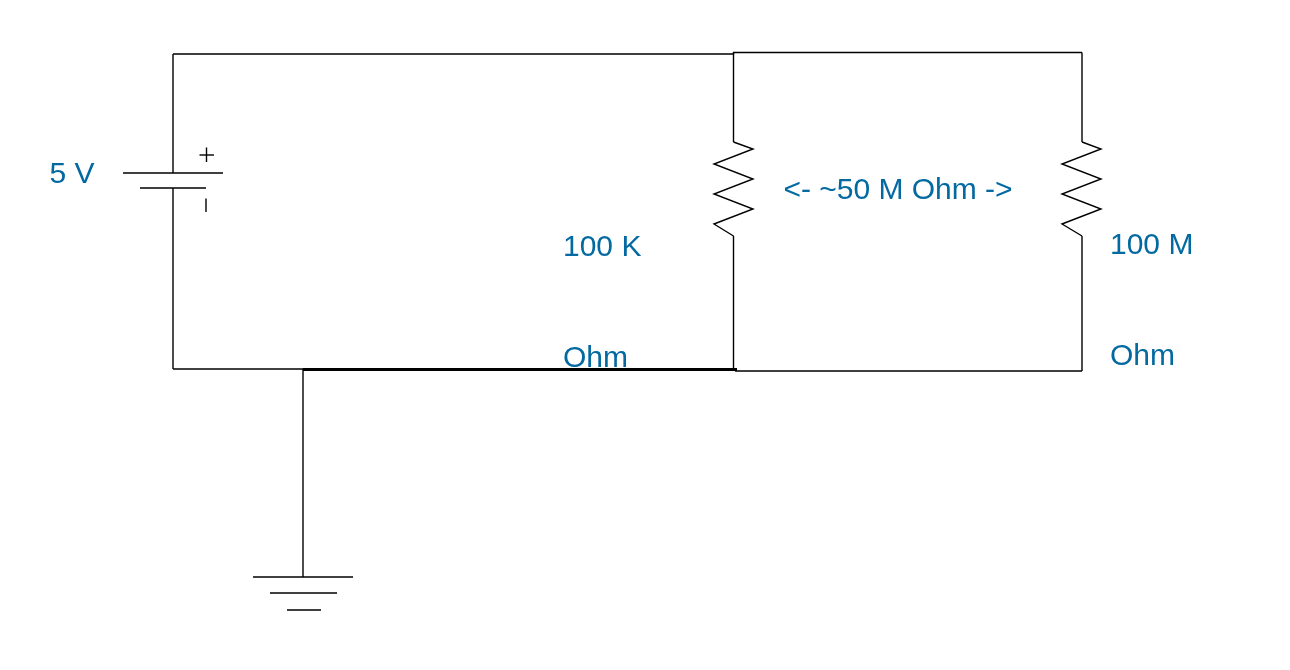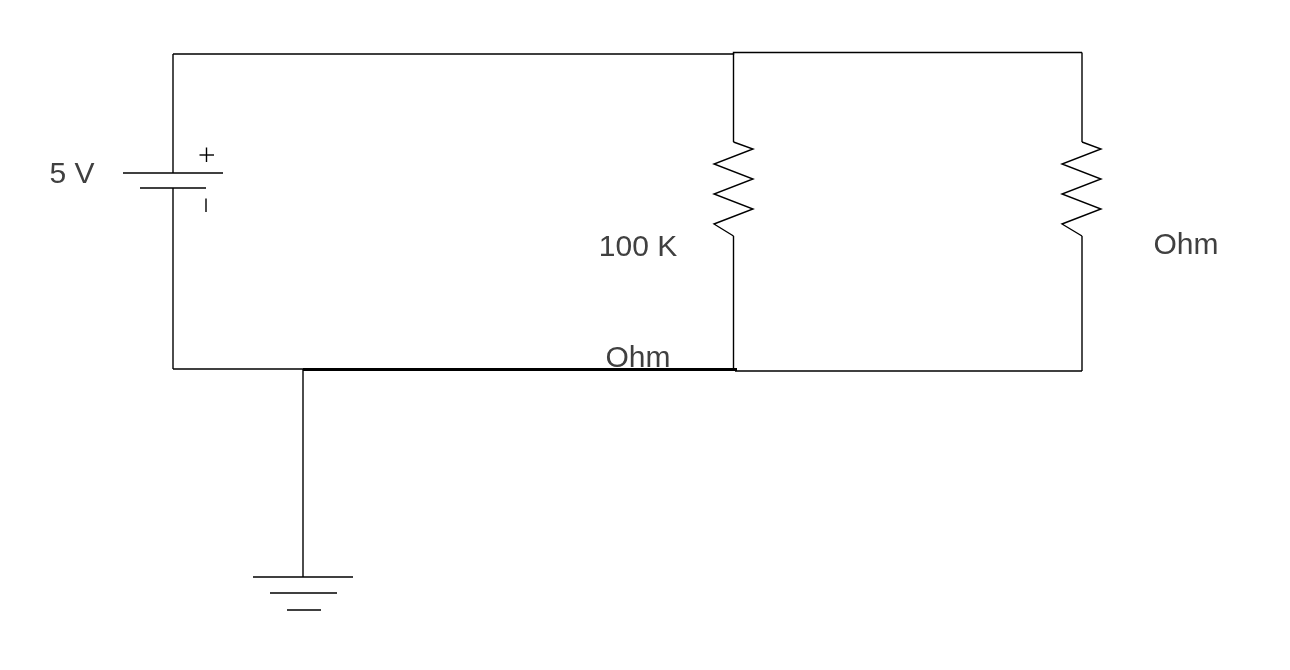--- a/index.html
+++ b/index.html
@@ -15,28 +15,28 @@
     overflow: hidden;
     font-family: "Liberation Sans", sans-serif;
   }
   .stage svg {
     position: absolute;
     left: 0;
     top: 0;
   }
   .lbl {
     position: absolute;
-    color: #404040;
+    color: #0369a1;
     font-size: 30px;
     line-height: 37px;
     text-align: center;
     white-space: pre;
     -webkit-font-smoothing: antialiased;
   }
-  .lbl div { text-align: center; }
+  .lbl div { text-align: left; }
 </style>
 </head>
 <body>
 
 <div class="stage">
 
   <svg width="1290" height="670" viewBox="0 0 1290 670" fill="none" stroke="#000000" stroke-width="1.4" stroke-linecap="butt">
 
     <g>
       <polyline points="173,54 733.5,54 733.5,52.5 1082,52.5"></polyline>
@@ -82,18 +82,20 @@
     </g>
   </svg>
 
   <div class="lbl" style="left:22px; top:154px; width:100px;">5 V</div>
 
   <div class="lbl" style="left:563px; top:153px; width:150px;">
     <div>100 K</div>
     <div>Ohm</div>
   </div>
 
+  <div class="lbl" style="left:763px; top:173px; width:270px; line-height:32px;">&lt;- ~50 M Ohm -&gt;</div>
 
   <div class="lbl" style="left:1110px; top:151px; width:152px;">
+    <div>100 M</div>
     <div>Ohm</div>
   </div>
 
 </div>
 
 </body></html>

